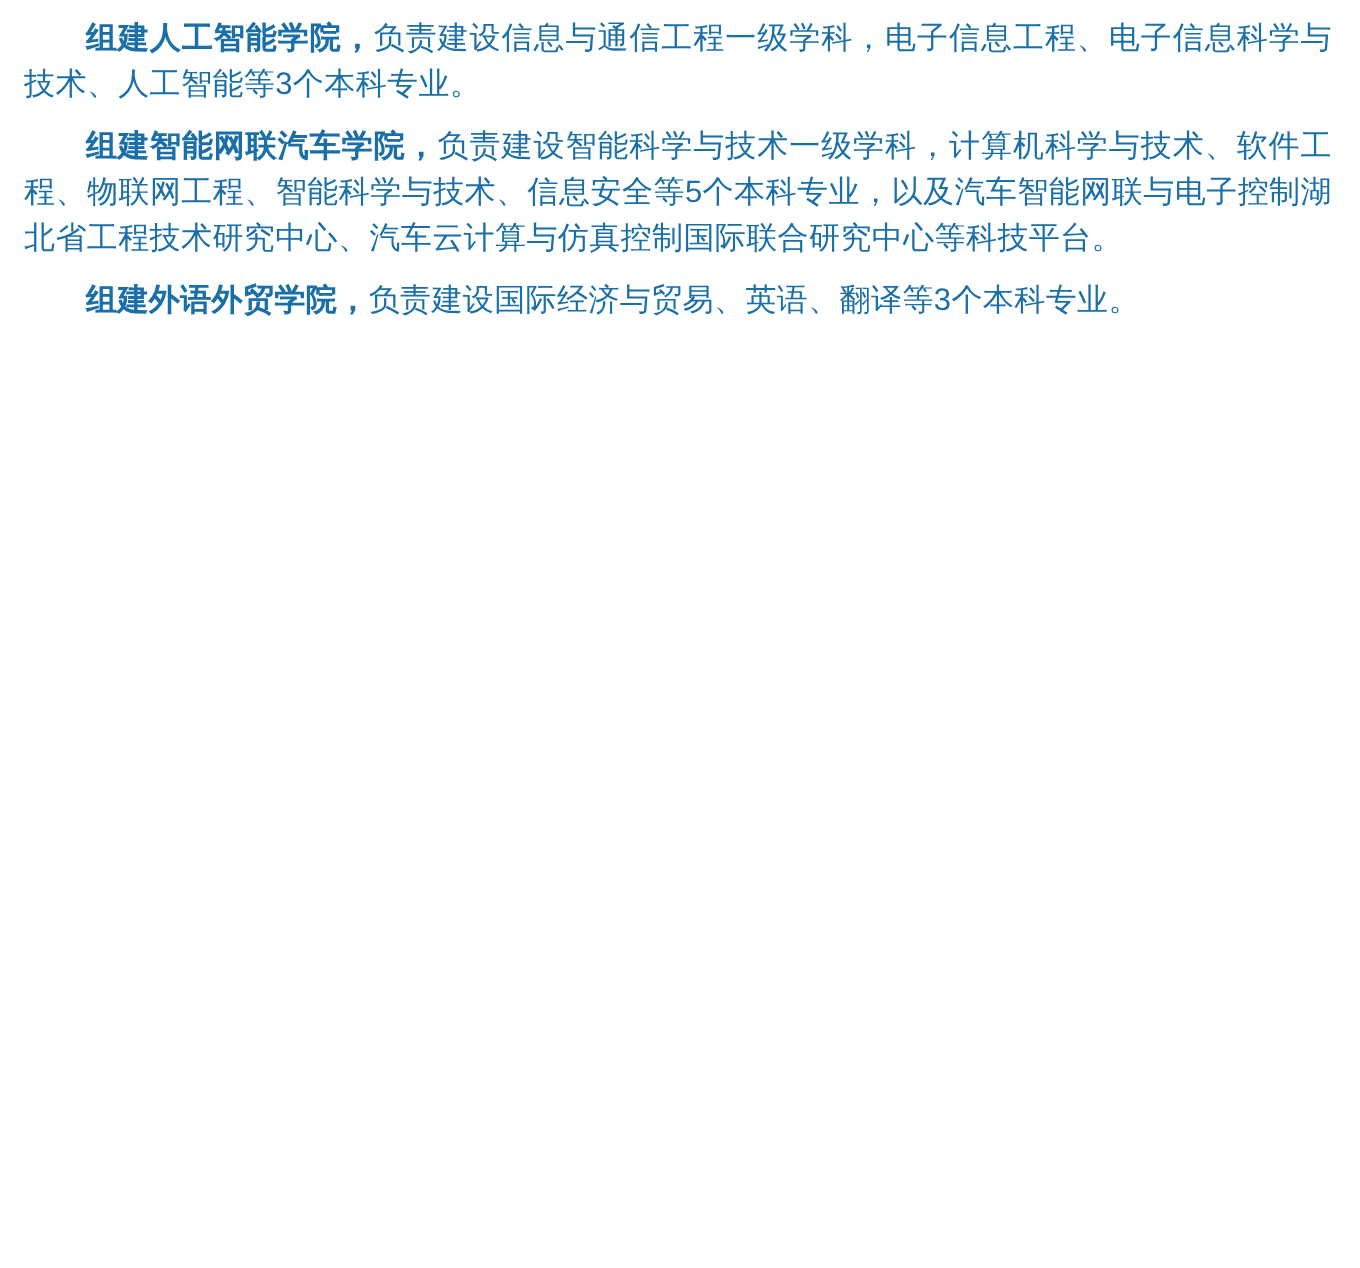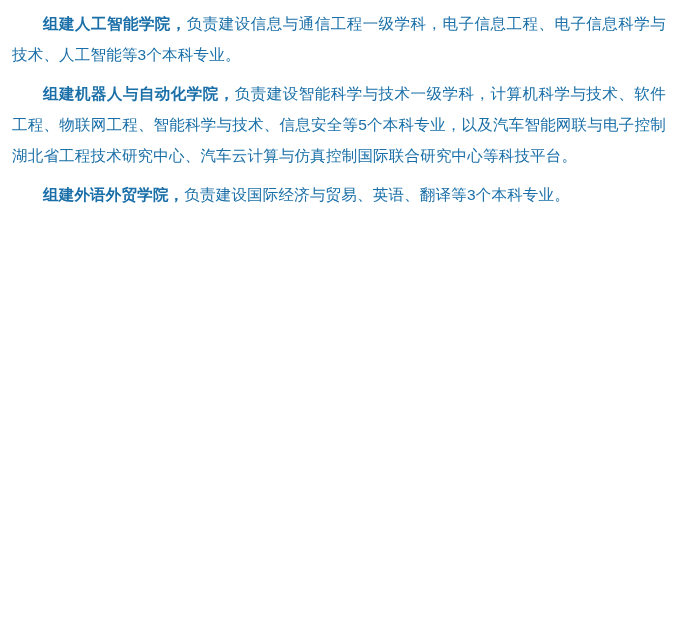--- a/index.html
+++ b/index.html
@@ -16,21 +16,21 @@
   #doc {
     width: 680px;
     height: 634px;
     box-sizing: border-box;
     padding: 8px 14px 0 12px;
     background: #ffffff;
   }
   .para {
     margin: 0 0 8px 0;
     font-size: 15.5px;
-    line-height: 31px;
+    line-height: 23px;
     color: #1a6fa8;
     text-align: justify;
     text-justify: inter-ideograph;
     text-indent: 2em;
     letter-spacing: 0.2px;
   }
   .para:last-child {
     margin-bottom: 4px;
   }
   .lead {
@@ -46,21 +46,21 @@
 <body>
 
 <div id="doc">
 
   <p class="para">
     <span class="lead">组建人工智能学院，</span><span class="body-text">负责建设信息与通信工程一级学科，电子信息工程、电子信息科学与技术、人工智能等3个本科专业。</span>
   </p>
 
 
   <p class="para">
-    <span class="lead">组建机器人与自动化学院，</span><span class="body-text">负责建设智能科学与技术一级学科，计算机科学与技术、软件工程、物联网工程、智能科学与技术、信息安全等5个本科专业，以及汽车智能网联与电子控制湖北省工程技术研究中心、汽车云计算与仿真控制国际联合研究中心等科技平台。</span>
+    <span class="lead">组建智能网联汽车学院，</span><span class="body-text">负责建设智能科学与技术一级学科，计算机科学与技术、软件工程、物联网工程、智能科学与技术、信息安全等5个本科专业，以及汽车智能网联与电子控制湖北省工程技术研究中心、汽车云计算与仿真控制国际联合研究中心等科技平台。</span>
   </p>
 
 
 
   <p class="para">
     <span class="lead">组建外语外贸学院，</span><span class="body-text">负责建设国际经济与贸易、英语、翻译等3个本科专业。</span>
   </p>
 
 </div>
 

